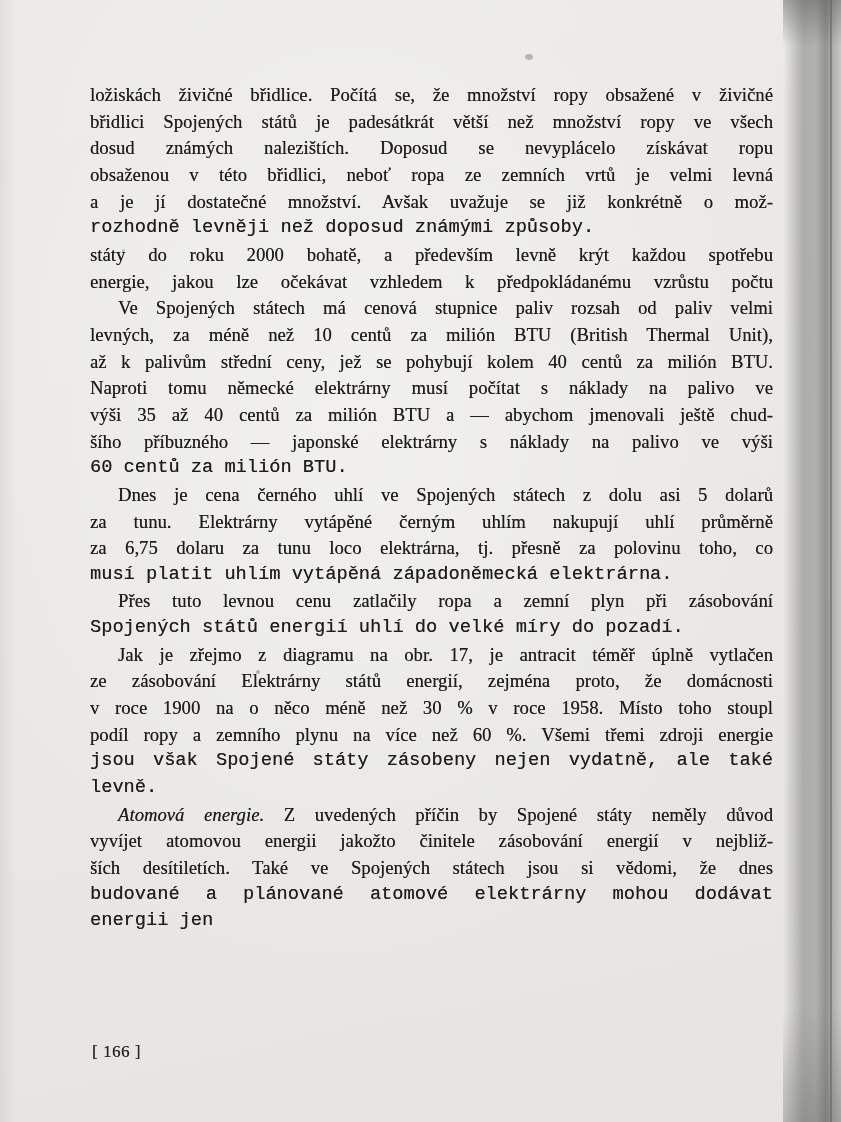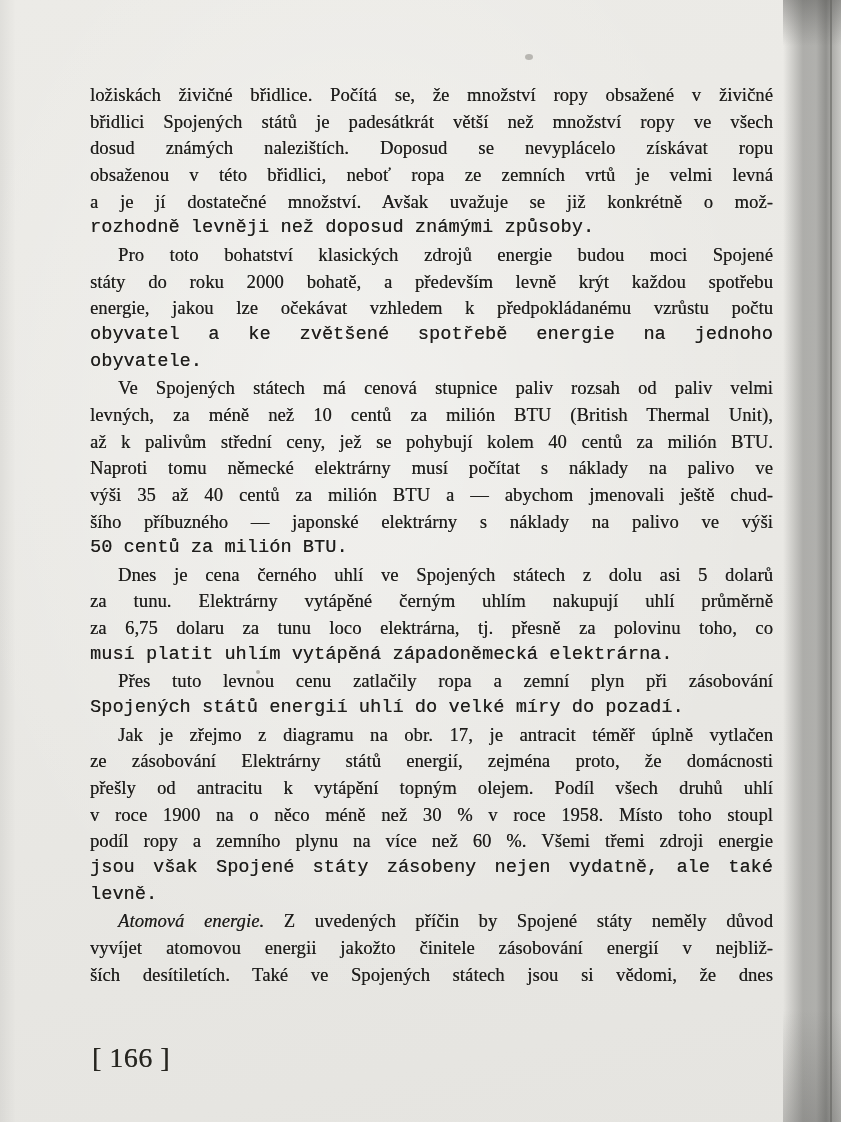--- a/index.html
+++ b/index.html
@@ -43,21 +43,21 @@
     font-size: 18.5px; line-height: 26.65px;
     color: #1e1d1b;
     text-shadow: 0.25px 0 0 rgba(30,29,27,0.75);
     letter-spacing: 0.1px;
   }
   .line { text-align: justify; text-align-last: justify; }
   .line.last { text-align-last: left; font-family: Liberation Mono, monospace; }
   .line.indent { text-indent: 28px; }
   .page-number {
     position: absolute; left: 92px; top: 1042px;
-    font-size: 28px; color: #26251f;
+    font-size: 17px; color: #26251f;
     letter-spacing: 0.5px;
     text-shadow: 0.25px 0 0 rgba(30,29,27,0.7);
   }
   .speck { position: absolute; border-radius: 50%; pointer-events: none; }
   .speck.a { left: 525px; top: 54px; width: 8px; height: 6px; background: rgba(120,118,110,0.45); filter: blur(0.5px); }
   .speck.b { left: 256px; top: 670px; width: 4px; height: 4px; background: rgba(100,99,92,0.45); }
   .speck.c { left: 122px; top: 249px; width: 3px; height: 3px; background: rgba(110,108,100,0.4); }
   i { font-style: italic; }
 </style>
 </head>
@@ -70,64 +70,62 @@
     <div class="para">
       <div class="line j">ložiskách živičné břidlice. Počítá se, že množství ropy obsažené v živičné</div>
       <div class="line j">břidlici Spojených států je padesátkrát větší než množství ropy ve všech</div>
       <div class="line j">dosud známých nalezištích. Doposud se nevyplácelo získávat ropu</div>
       <div class="line j">obsaženou v této břidlici, neboť ropa ze zemních vrtů je velmi levná</div>
       <div class="line j">a je jí dostatečné množství. Avšak uvažuje se již konkrétně o mož-</div>
       <div class="line last">rozhodně levněji než doposud známými způsoby.</div>
     </div>
 
     <div class="para">
-      <div class="line j indent">Pro toto bohatství klasických zdrojů energie budou moci Spojené</div>
       <div class="line j">státy do roku 2000 bohatě, a především levně krýt každou spotřebu</div>
       <div class="line j">energie, jakou lze očekávat vzhledem k předpokládanému vzrůstu počtu</div>
-      <div class="line last">obyvatel a ke zvětšené spotřebě energie na jednoho obyvatele.</div>
     </div>
 
     <div class="para">
       <div class="line j indent">Ve Spojených státech má cenová stupnice paliv rozsah od paliv velmi</div>
       <div class="line j">levných, za méně než 10 centů za milión BTU (British Thermal Unit),</div>
       <div class="line j">až k palivům střední ceny, jež se pohybují kolem 40 centů za milión BTU.</div>
       <div class="line j">Naproti tomu německé elektrárny musí počítat s náklady na palivo ve</div>
       <div class="line j">výši 35 až 40 centů za milión BTU a — abychom jmenovali ještě chud-</div>
       <div class="line j">šího příbuzného — japonské elektrárny s náklady na palivo ve výši</div>
-      <div class="line last">50 centů za milión BTU.</div>
+      <div class="line last">60 centů za milión BTU.</div>
     </div>
 
     <div class="para">
       <div class="line j indent">Dnes je cena černého uhlí ve Spojených státech z dolu asi 5 dolarů</div>
       <div class="line j">za tunu. Elektrárny vytápěné černým uhlím nakupují uhlí průměrně</div>
       <div class="line j">za 6,75 dolaru za tunu loco elektrárna, tj. přesně za polovinu toho, co</div>
       <div class="line last">musí platit uhlím vytápěná západoněmecká elektrárna.</div>
     </div>
 
     <div class="para">
       <div class="line j indent">Přes tuto levnou cenu zatlačily ropa a zemní plyn při zásobování</div>
       <div class="line last">Spojených států energií uhlí do velké míry do pozadí.</div>
     </div>
 
     <div class="para">
       <div class="line j indent">Jak je zřejmo z diagramu na obr. 17, je antracit téměř úplně vytlačen</div>
       <div class="line j">ze zásobování Elektrárny států energií, zejména proto, že domácnosti</div>
-      <div class="line j">přešly od antracitu k vytápění topným olejem. Podíl všech druhů uhlí</div>
       <div class="line j">v roce 1900 na o něco méně než 30 % v roce 1958. Místo toho stoupl</div>
       <div class="line j">podíl ropy a zemního plynu na více než 60 %. Všemi třemi zdroji energie</div>
       <div class="line last">jsou však Spojené státy zásobeny nejen vydatně, ale také levně.</div>
     </div>
 
     <div class="para">
       <div class="line j indent">
         <i>Atomová energie.</i>
         <span>Z uvedených příčin by Spojené státy neměly důvod</span>
       </div>
       <div class="line j">vyvíjet atomovou energii jakožto činitele zásobování energií v nejbliž-</div>
       <div class="line j">ších desítiletích. Také ve Spojených státech jsou si vědomi, že dnes</div>
+      <div class="line last">budované a plánované atomové elektrárny mohou dodávat energii jen</div>
     </div>
 
   </div>
 
   <div class="page-number">[ 166 ]</div>
 
   <div class="edge"></div>
 
   <div class="speck a"></div>
   <div class="speck b"></div>

